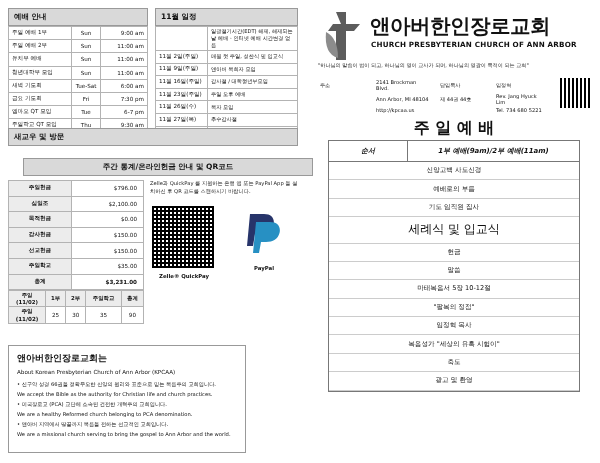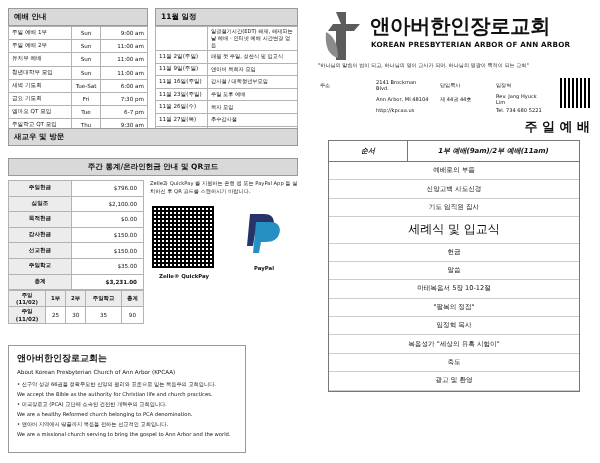--- a/index.html
+++ b/index.html
@@ -39,21 +39,21 @@
   .box-sched{position:absolute;left:155px;top:8px;width:143px;}
   .box-sched table{width:100%;}
   .box-sched td{height:9.6px;}
   .box-sched td.d{width:45px;}
   .box-sched td.ev{font-size:5.2px;}
 
   
   .box-newcomer{position:absolute;left:8px;top:128px;width:290px;}
 
   
-  .box-stat-title{position:absolute;left:8px;top:158px;width:290px;}
+  .box-stat-title{position:absolute;left:23px;top:158px;width:290px;}
   .box-stat{position:absolute;left:8px;top:180px;width:136px;}
   .box-stat table{width:100%;}
   .box-stat td{height:12.6px;}
   .box-stat td.lab{width:56px;text-align:center;background:#ececec;font-weight:bold;}
   .box-stat td.val{text-align:right;padding-right:6px;}
   .box-stat tr.total td{font-weight:bold;}
 
   
   .box-att{position:absolute;left:8px;top:290px;width:136px;}
   .box-att table{width:100%;}
@@ -92,21 +92,21 @@
   .addr-block{position:absolute;left:12px;top:78px;width:272px;height:34px;}
   .addr-block table{width:228px;}
   .addr-block td{border:none;font-size:5.1px;padding:0.5px 2px;line-height:1.3;}
   .addr-block td.k{width:52px;}
   .addr-block td.sep{width:3px;}
   .addr-qr{position:absolute;right:0;top:0;width:30px;height:30px;
      background:
      repeating-linear-gradient(90deg,#000 0 2px,#fff 2px 4px),
      repeating-linear-gradient(0deg,#000 0 2px,transparent 2px 4px);}
 
-  .service-title{position:absolute;left:12px;top:118px;width:272px;text-align:right;font-size:13px;font-weight:bold;}
+  .service-title{position:absolute;left:12px;top:118px;width:272px;text-align:center;font-size:16px;font-weight:bold;}
 
   .order-table{position:absolute;left:22px;top:140px;width:252px;}
   .order-table table{width:100%;font-style:italic;}
   .order-table th,.order-table td{border:1px solid #777;text-align:center;}
   .order-table th{font-size:7px;font-weight:bold;padding:5px 2px;}
   .order-table .hdr-left{width:74px;}
   .order-wrap{border:1px solid #777;border-top:none;}
 </style>
 </head>
 <body>
@@ -301,21 +301,21 @@
   <div class="right">
 
     <div class="logo-row">
       <div class="cross">
         <svg width="46" height="48" viewBox="0 0 46 48">
           <path d="M18 0 h10 v12 h14 l-6 7 h-8 v29 h-10 v-29 h-8 l5 -7 h8 z" fill="#5c5c5c"></path>
           <path d="M8 20 q12 6 12 26 q-14 -4 -12 -26 z" fill="#8c8c8c"></path>
         </svg>
       </div>
       <div class="church-kr">앤아버한인장로교회</div>
-      <div class="church-en">KOREAN PRESBYTERIAN ARBOR OF ANN ARBOR</div>
+      <div class="church-en">CHURCH PRESBYTERIAN CHURCH OF ANN ARBOR</div>
     </div>
 
     <div class="verse">"하나님의 말씀이 법이 되고, 하나님의 영이 교사가 되며, 하나님의 영광이 목적이 되는 교회"</div>
 
     <div class="addr-block">
       <table>
         <tbody id="info-rows">
             <tr>
               <td class="k">주소</td>
               <td>2141 Brockman Blvd.</td>
@@ -347,22 +347,22 @@
     <div class="order-table">
       <table>
         <tbody>
           <tr>
             <th class="hdr-left">순서</th>
             <th>1부 예배(9am)/2부 예배(11am)</th>
           </tr>
         </tbody>
       </table>
       <div class="order-wrap" id="order-items">
+          <div style="text-align: center; font-size: 6.6px; padding: 4.2px 2px; border-bottom: 1px solid rgb(204, 204, 204);">신앙고백 사도신경</div>
           <div style="text-align: center; font-size: 6.6px; padding: 4.2px 2px; border-bottom: 1px solid rgb(204, 204, 204);">예배로의 부름</div>
-          <div style="text-align: center; font-size: 6.6px; padding: 4.2px 2px; border-bottom: 1px solid rgb(204, 204, 204);">신앙고백 사도신경</div>
           <div style="text-align: center; font-size: 6.6px; padding: 4.2px 2px; border-bottom: 1px solid rgb(204, 204, 204);">기도 임직원 집사</div>
           <div style="text-align: center; font-size: 12px; padding: 4.2px 2px; border-bottom: 1px solid rgb(204, 204, 204);">세례식 및 입교식</div>
           <div style="text-align: center; font-size: 6.6px; padding: 4.2px 2px; border-bottom: 1px solid rgb(204, 204, 204);">헌금</div>
           <div style="text-align: center; font-size: 6.6px; padding: 4.2px 2px; border-bottom: 1px solid rgb(204, 204, 204);">말씀</div>
           <div style="text-align: center; font-size: 6.6px; padding: 4.2px 2px; border-bottom: 1px solid rgb(204, 204, 204);">마태복음서 5장 10-12절</div>
           <div style="text-align: center; font-size: 6.6px; padding: 4.2px 2px; border-bottom: 1px solid rgb(204, 204, 204);">"팔복의 정점"</div>
           <div style="text-align: center; font-size: 6.6px; padding: 4.2px 2px; border-bottom: 1px solid rgb(204, 204, 204);">임정혁 목사</div>
           <div style="text-align: center; font-size: 6.6px; padding: 4.2px 2px; border-bottom: 1px solid rgb(204, 204, 204);">복음성가 "세상의 유혹 시험이"</div>
           <div style="text-align: center; font-size: 6.6px; padding: 4.2px 2px; border-bottom: 1px solid rgb(204, 204, 204);">축도</div>
           <div style="text-align: center; font-size: 6.6px; padding: 4.2px 2px; border-bottom: 1px solid rgb(204, 204, 204);">광고 및 환영</div>

